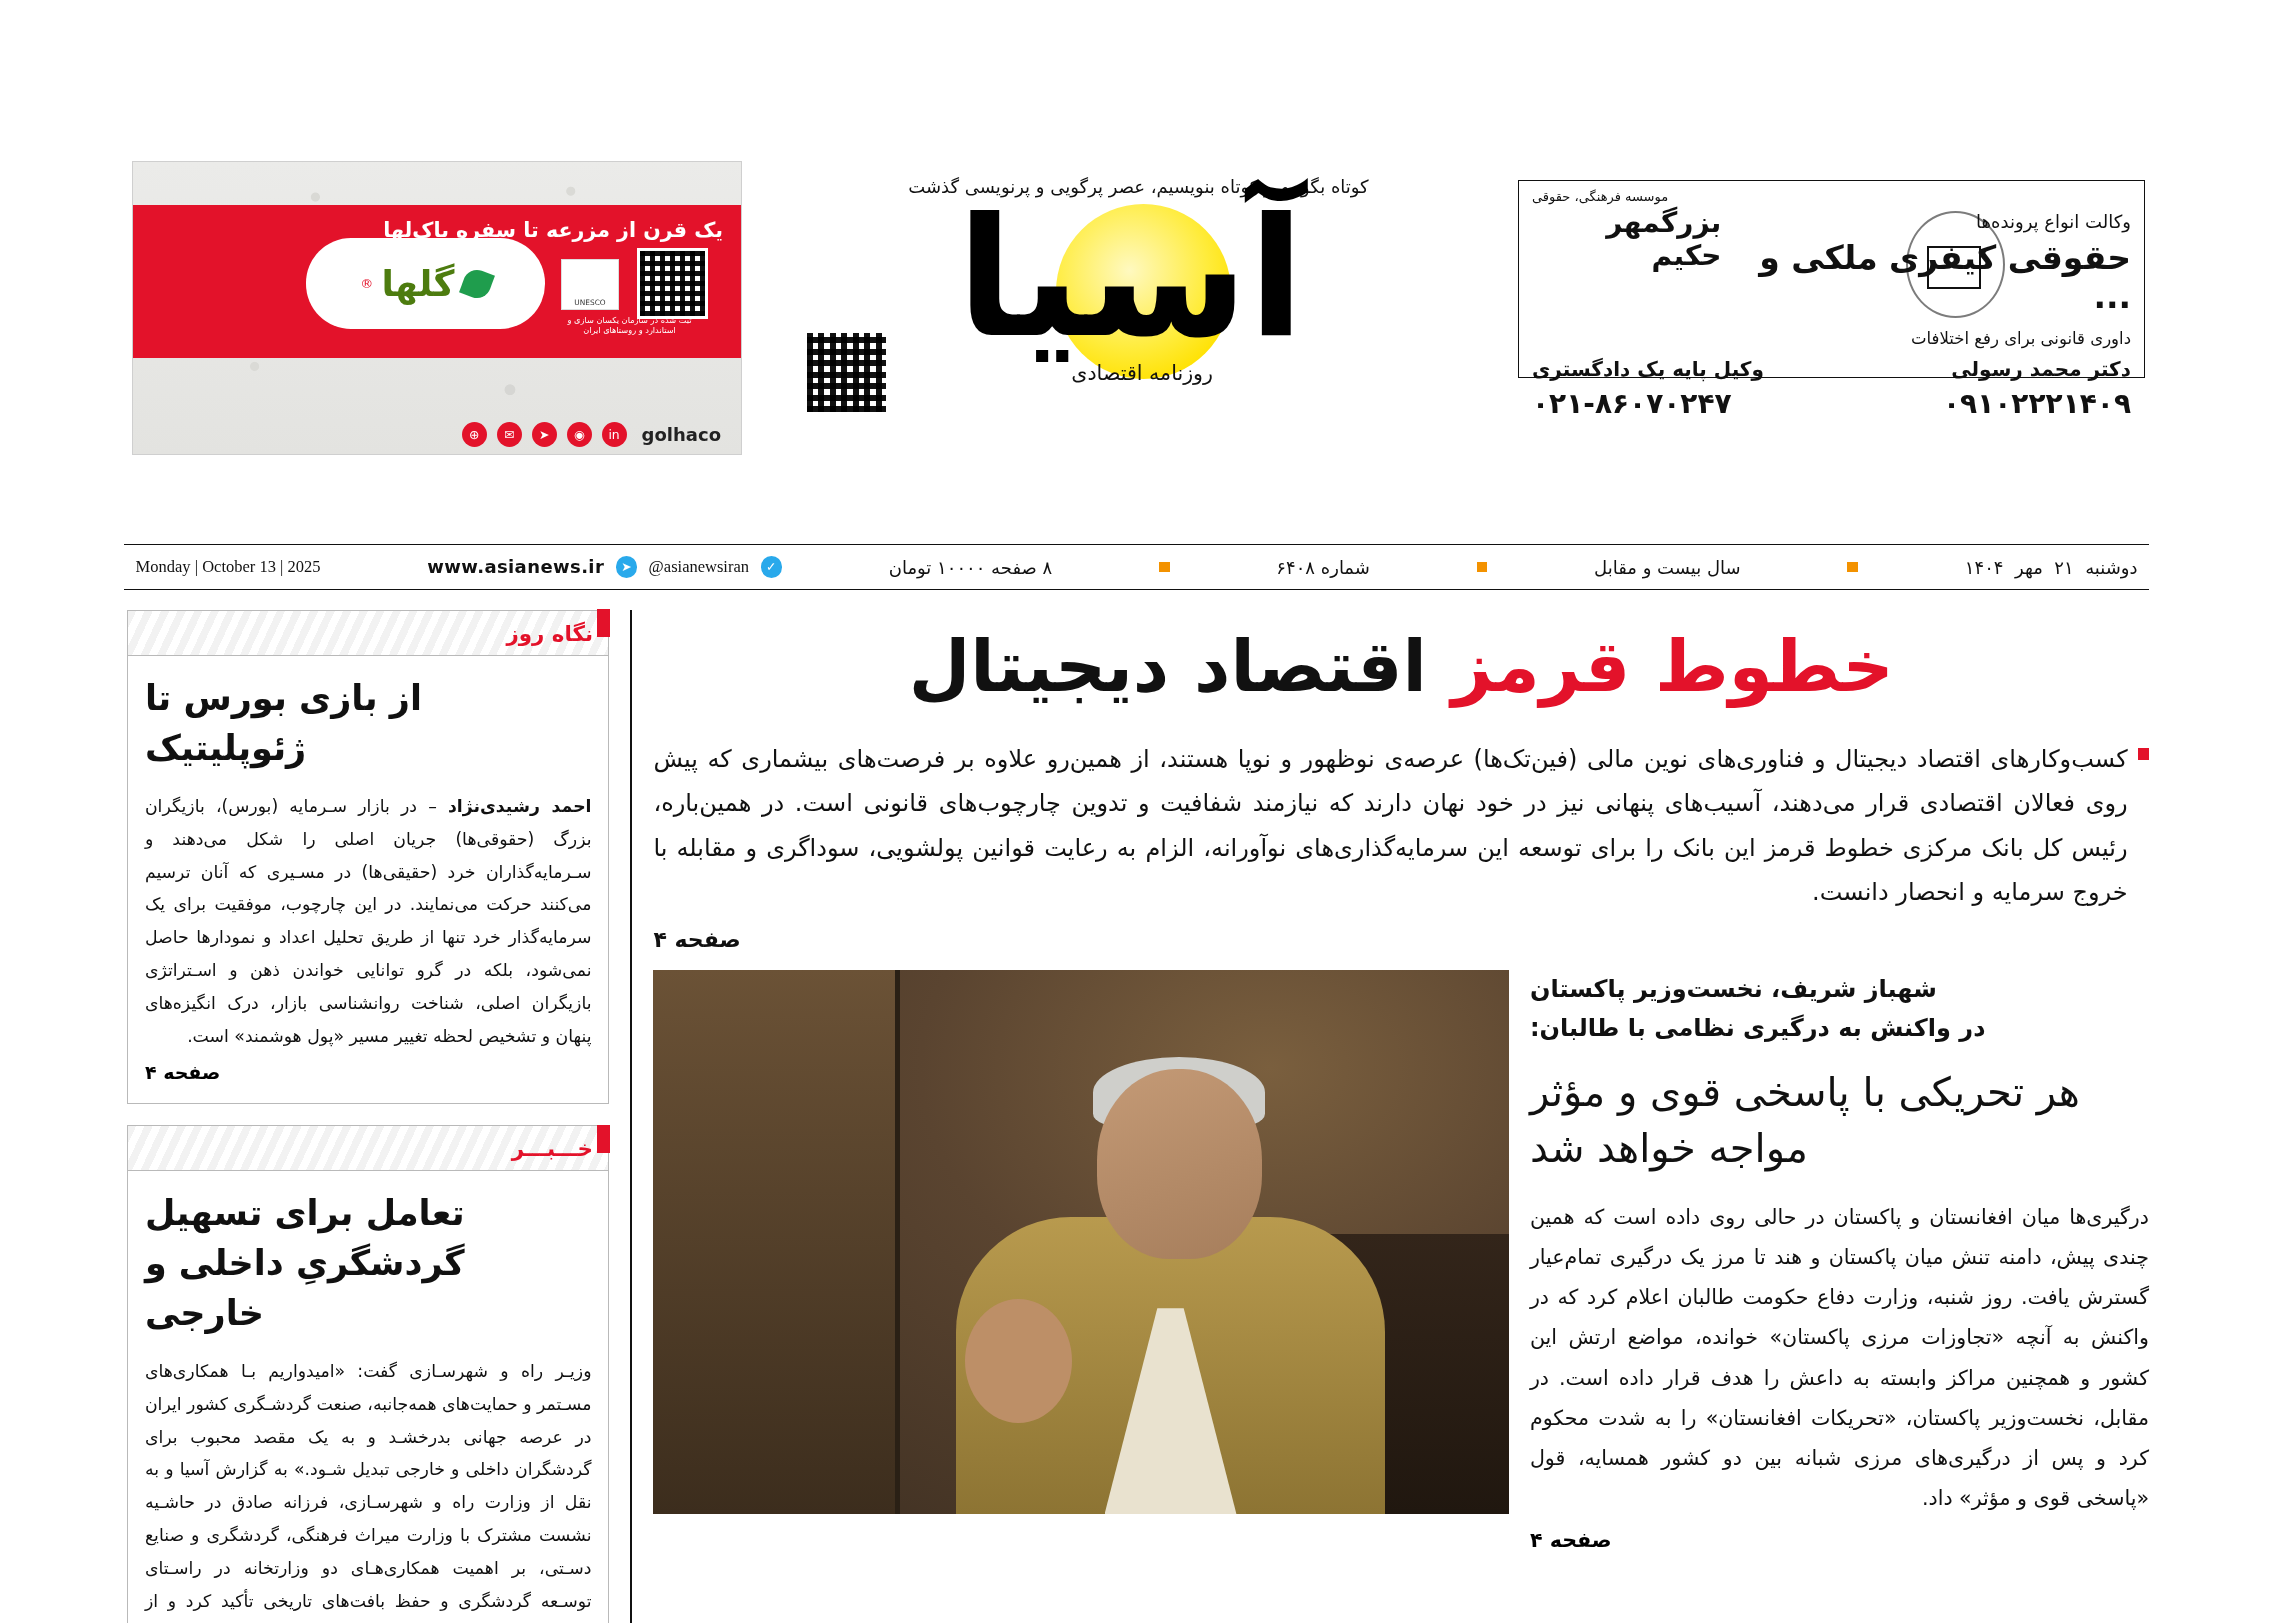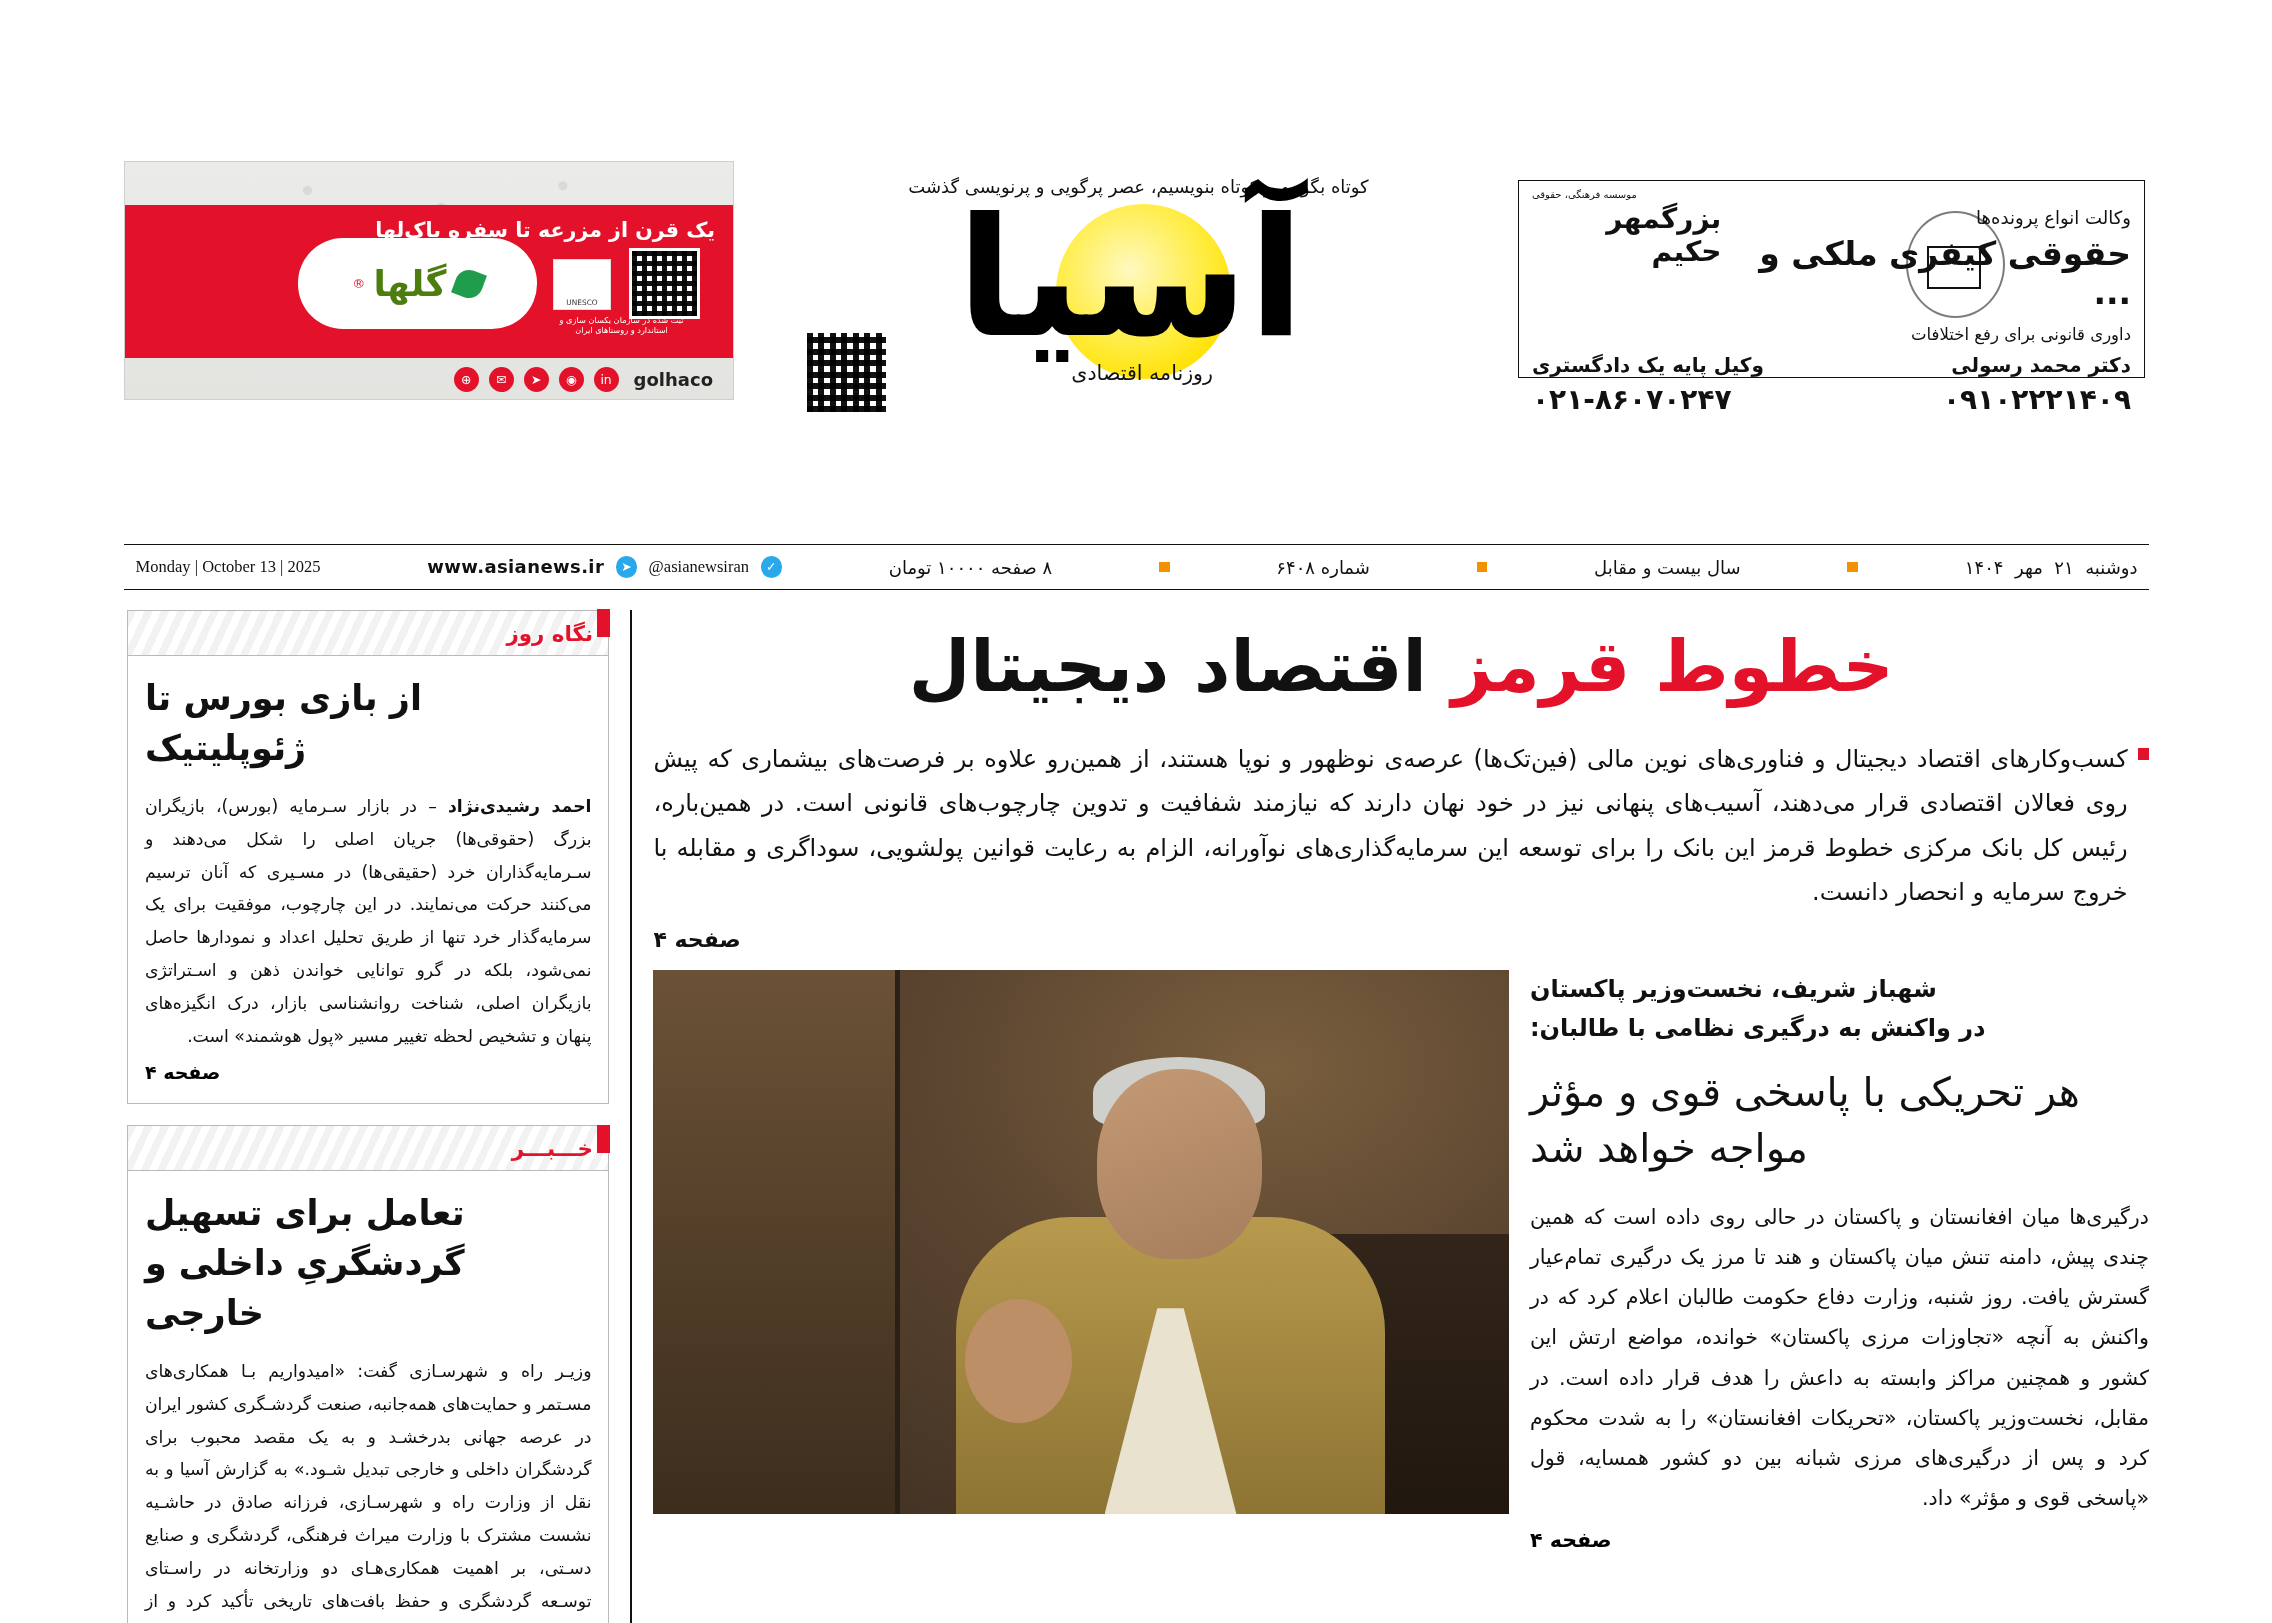--- a/index.html
+++ b/index.html
@@ -14,23 +14,23 @@
     position: relative;
     width: 2273px;
     height: 1624px;
     background: #fff;
   }
 
   
   .ad-golha {
     position: absolute;
     top: 161px;
-    left: 124px;
+    left: 132px;
     width: 610px;
-    height: 239px;
+    height: 294px;
     background: #e8e8e6;
     border: 0.8px solid #cfcfcf;
     overflow: hidden;
   }
   .ad-golha .leaves {
     position: absolute; inset: 0;
     background:
       radial-gradient(circle at 12% 22%, #d6d6d2 0 5px, transparent 5.8px),
       radial-gradient(circle at 30% 12%, #d9d9d5 0 4.1px, transparent 5px),
       radial-gradient(circle at 52% 20%, #d4d4d0 0 5.8px, transparent 6.6px),
@@ -197,21 +197,21 @@
     position: absolute;
     top: 180px;
     right: 128px;
     width: 627px;
     height: 198px;
     border: 1.6px solid #111;
     background: #fff;
     direction: rtl;
     padding: 8.2px 13px;
   }
-  .ad-law .tiny { font-size: 10px; color: #111; text-align: left; }
+  .ad-law .tiny { font-size: 13px; color: #111; text-align: left; }
   .ad-law .row1 {
     display: flex; justify-content: space-between; align-items: flex-start;
     margin-top: 1.6px;
   }
   .ad-law .brand {
     font-size: 28px; font-weight: bold; color: #111;
   }
   .ad-law .svc-small { font-size: 18px; color: #111; margin-top: 5px; }
   .ad-law .svc-big {
     font-size: 33px; font-weight: bold; color: #111; margin-top: 6.6px;

